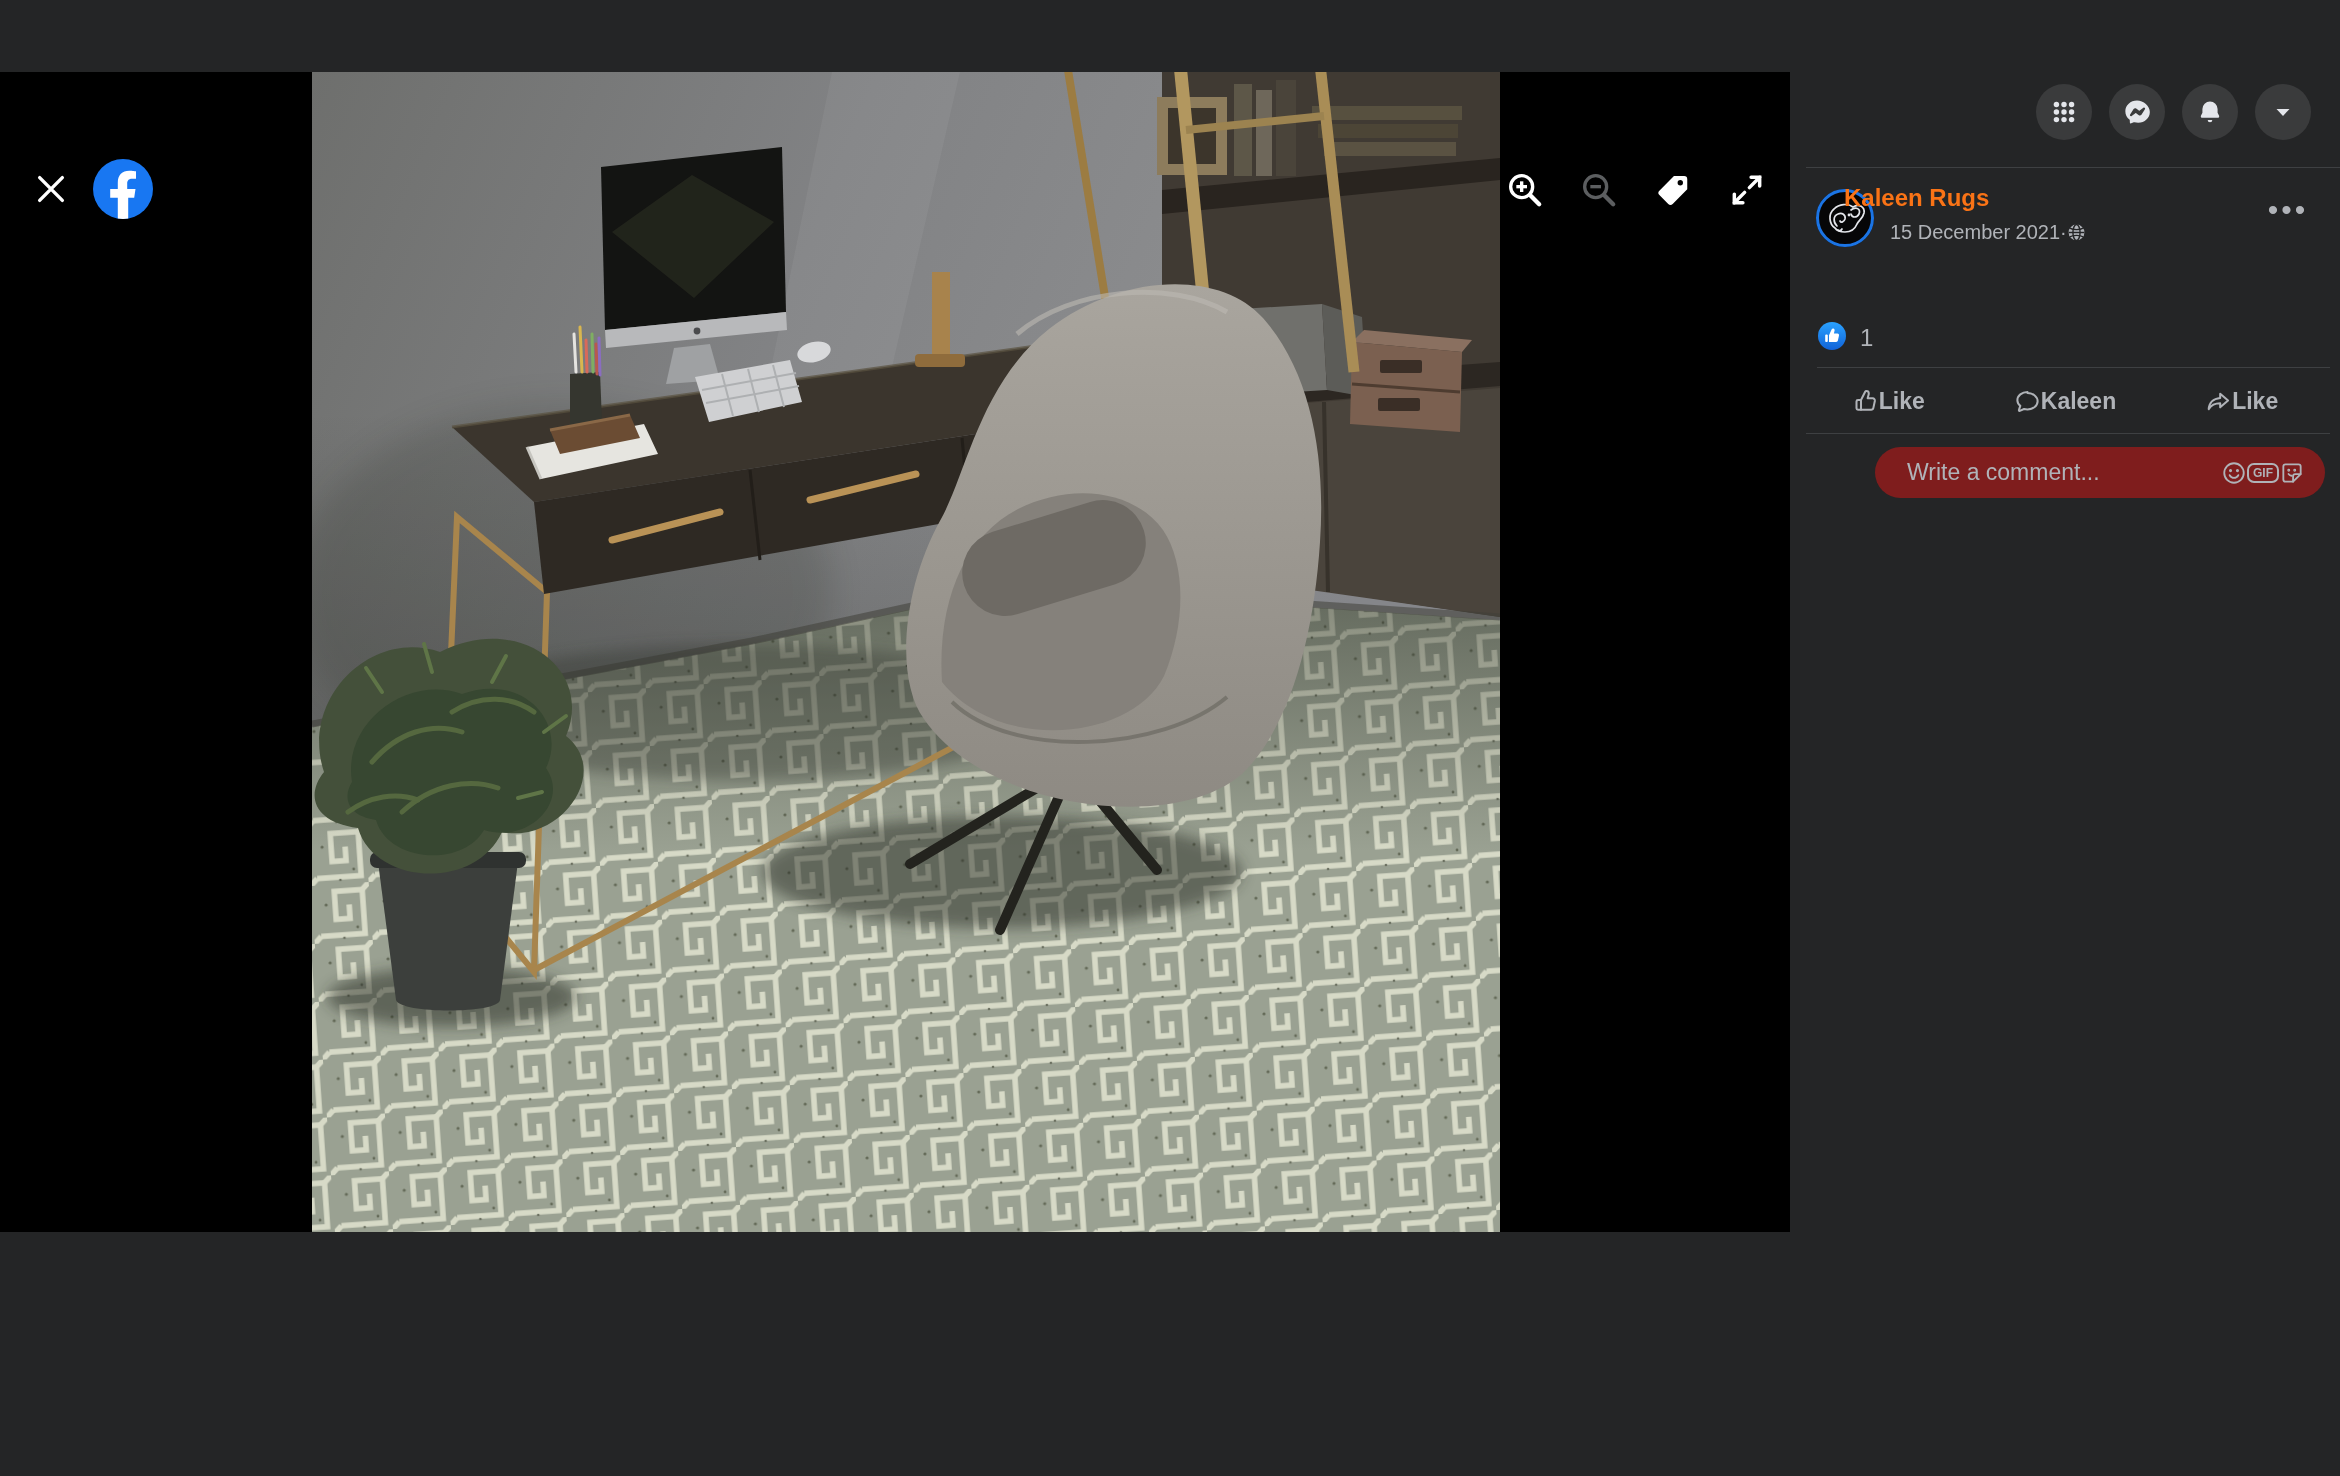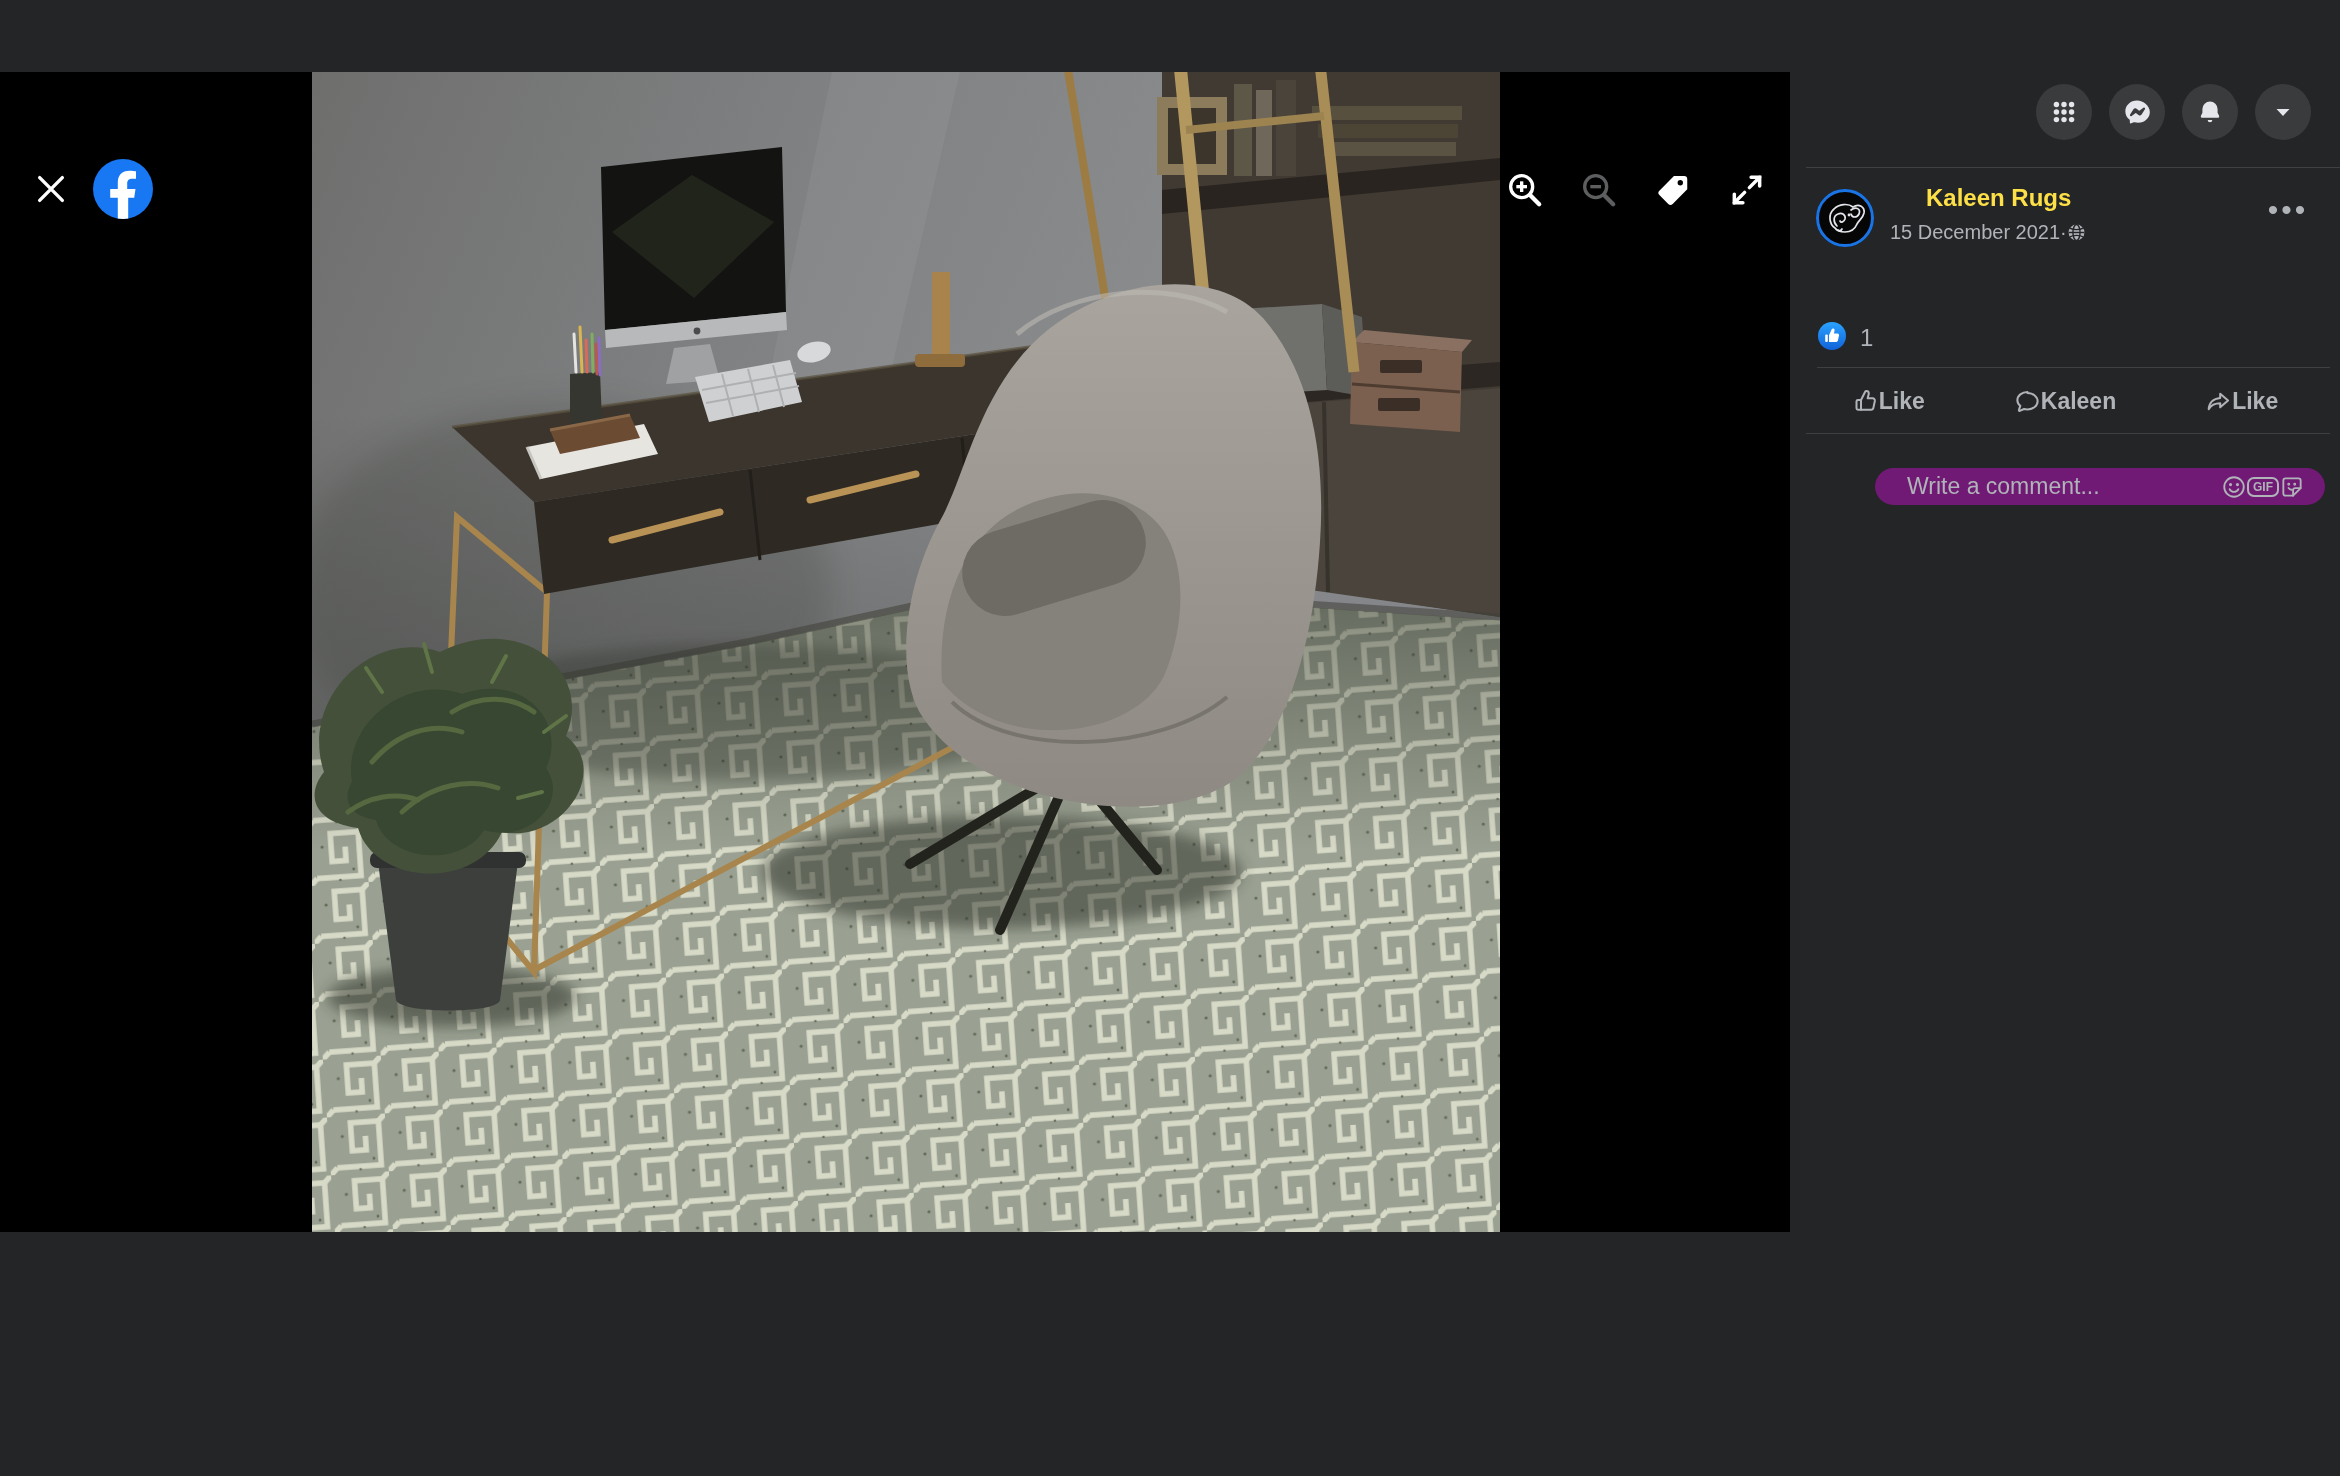--- a/index.html
+++ b/index.html
@@ -22,34 +22,34 @@
   .top-icons{position:absolute;top:84px;right:29px;display:flex;gap:17px;}
   .nav-btn{width:56px;height:56px;border-radius:50%;background:#3a3b3c;display:flex;
            align-items:center;justify-content:center;cursor:pointer;}
 
   .divider{position:absolute;height:1px;background:#3e4042;}
   .d1{left:1806px;top:167px;width:534px;}
   .d2{left:1817px;top:367px;width:513px;}
   .d3{left:1806px;top:433px;width:524px;}
 
   .avatar{position:absolute;left:1815px;top:188px;width:60px;height:60px;border-radius:50%;cursor:pointer;}
-  .post-name{position:absolute;left:1926px;top:184px;font-size:24px;font-weight:700;color:#fde047;cursor:pointer;}
+  .post-name{position:absolute;left:1844px;top:184px;font-size:24px;font-weight:700;color:#f97316;cursor:pointer;}
   .date-row{position:absolute;left:1890px;top:221px;display:flex;align-items:center;
             font-size:20px;color:#b0b3b8;}
   .more-btn{position:absolute;left:2256px;top:190px;width:64px;height:40px;display:flex;align-items:center;
             justify-content:center;color:#b0b3b8;font-size:30px;letter-spacing:3px;cursor:pointer;line-height:10px;}
 
   .like-badge{position:absolute;left:1818px;top:322px;width:28px;height:28px;cursor:pointer;}
   .like-count{position:absolute;left:1860px;top:324px;font-size:24px;color:#b0b3b8;cursor:pointer;}
 
   .actions{position:absolute;left:1800px;top:372px;width:530px;height:58px;display:flex;}
   .action-btn{flex:1;display:flex;align-items:center;justify-content:center;color:#b0b3b8;
               font-size:23px;font-weight:600;border-radius:6px;cursor:pointer;}
 
-  .composer{position:absolute;left:1875px;top:468px;width:450px;height:37px;background:#701a75;
+  .composer{position:absolute;left:1875px;top:447px;width:450px;height:51px;background:#7f1d1d;
             border-radius:27px;display:flex;align-items:center;padding:0 20px 0 30px;box-sizing:border-box;}
   .composer input{flex:1;background:transparent;border:none;outline:none;color:#b0b3b8;
                   font-size:23px;font-family:"Liberation Sans",sans-serif;min-width:0;}
   .composer input::placeholder{color:#b0b3b8;opacity:1;}
   .composer-icons{display:flex;align-items:center;}
   .gif-box{border:2px solid #b0b3b8;border-radius:7px;color:#b0b3b8;font-size:12px;font-weight:700;
            padding:2px 4px;line-height:12px;cursor:pointer;}
 </style>
 </head>
 <body>

